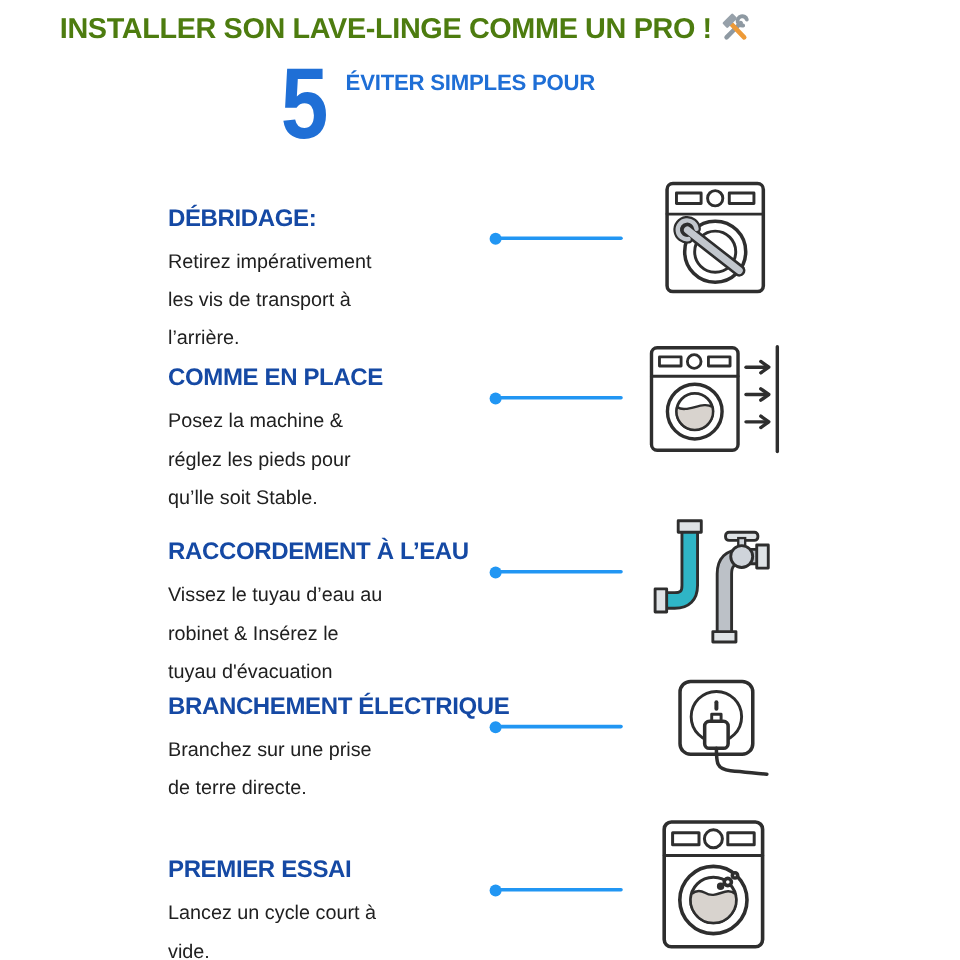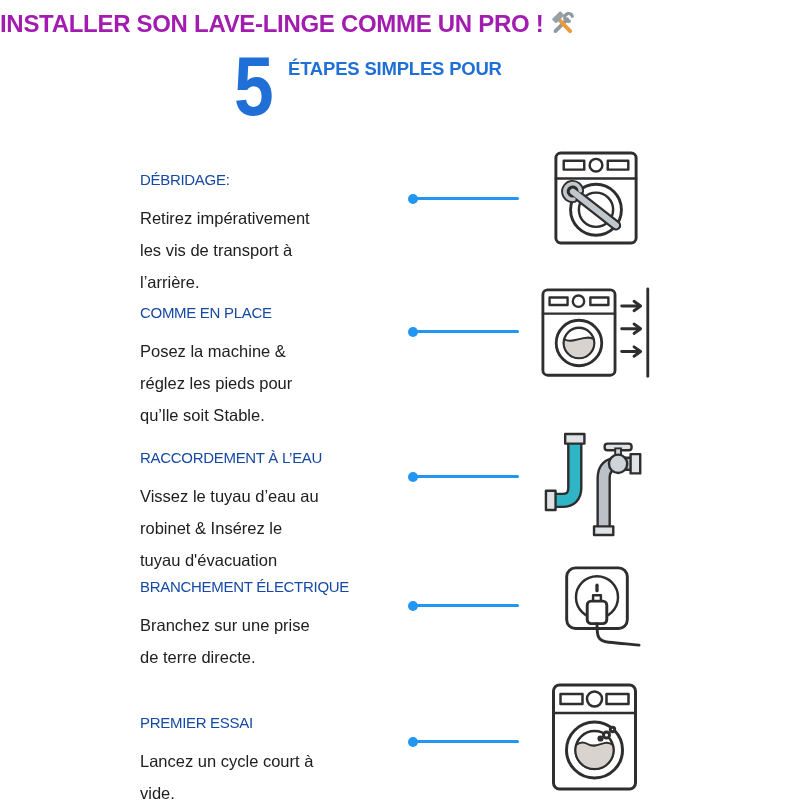--- a/index.html
+++ b/index.html
@@ -4,37 +4,37 @@
 <style>
   html,body{margin:0;padding:0;background:#fff;}
   .canvas{
     position:relative;width:800px;height:800px;background:#fff;overflow:hidden;
     font-family:"Liberation Sans",sans-serif;
     --heading-blue:#1549A4;--accent-blue:#1F6FD6;--connector-blue:#2196F3;
     --body-text:#202020;--icon-stroke:#2E2E2E;--pipe-cyan:#2FB5C6;
     --metal-gray:#C2C7CD;--water-gray:#D8D3CE;--hammer-orange:#ED9A38;--steel-gray:#97A1AA;
   }
   .title{
-    position:absolute;top:10px;left:0;width:676px;text-align:left;
-    font-size:24px;font-weight:bold;color:#a21caf;letter-spacing:-0.3px;white-space:nowrap;
+    position:absolute;top:10px;left:0;width:676px;text-align:center;
+    font-size:24px;font-weight:bold;color:#4d7c0f;letter-spacing:-0.3px;white-space:nowrap;
   }
   .title .tsvg{vertical-align:-4px;margin-left:7px;}
   .big-number{
     position:absolute;left:234px;top:44px;font-size:84px;font-weight:bold;
     color:var(--accent-blue);line-height:1;transform:scaleX(.85);transform-origin:left top;
   }
   .subtitle{
     position:absolute;left:288px;color:var(--accent-blue);font-weight:bold;
     font-size:18.5px;letter-spacing:-0.2px;white-space:nowrap;
   }
   .sub1{top:58px}.sub2{top:83px}
   .step{position:absolute;left:0;width:800px;height:0;overflow:visible;}
   .s1{top:171px}.s2{top:304px}.s3{top:449px}.s4{top:578px}.s5{top:714px}
   .step .heading{
-    position:absolute;left:140px;top:0;margin:0;font-size:15px;font-weight:normal;
+    position:absolute;left:140px;top:0;margin:0;font-size:20px;font-weight:bold;
     color:var(--heading-blue);letter-spacing:-0.3px;white-space:nowrap;
   }
   .step .body{
     position:absolute;left:140px;top:31px;margin:0;font-size:16.5px;line-height:32px;
     color:var(--body-text);white-space:pre-line;width:270px;
   }
   .step .connector{
     position:absolute;left:411px;top:26px;width:108px;height:3px;
     background:var(--connector-blue);border-radius:2px;
   }
@@ -61,21 +61,21 @@
 <div class="canvas" style="--heading-blue: #1549A4; --accent-blue: #1F6FD6; --connector-blue: #2196F3; --body-text: #202020; --icon-stroke: #2E2E2E; --pipe-cyan: #2FB5C6; --metal-gray: #C2C7CD; --water-gray: #D8D3CE; --hammer-orange: #ED9A38; --steel-gray: #97A1AA;">
 
   <div class="title"><span>INSTALLER SON LAVE-LINGE COMME UN PRO !</span><svg class="tsvg" width="26" height="26" viewBox="0 0 24 24">
       <line x1="5" y1="19.5" x2="16" y2="8.5" stroke="#8E99A2" stroke-width="3.4" stroke-linecap="round"></line>
       <path d="M 20.6 5.8 A 3.6 3.6 0 1 0 17.8 10.4" fill="none" stroke="#8E99A2" stroke-width="3" stroke-linecap="round"></path>
       <line x1="18.6" y1="19.5" x2="9" y2="9.5" stroke="#ED9A38" stroke-width="3.6" stroke-linecap="round"></line>
       <rect x="2" y="3.9" width="11" height="5.6" rx="1" transform="rotate(-45 7.5 6.7)" fill="#97A1AA"></rect>
     </svg></div>
 
   <div class="big-number">5</div>
-  <div class="subtitle sub1">ÉTAPES SIMPLES POUR</div>
+  <div class="subtitle sub1">ÉVITER SIMPLES POUR</div>
 
   <div class="step s1">
     <h2 class="heading">DÉBRIDAGE:</h2>
     <div class="connector">
         <span class="dot"></span>
       </div>
     <p class="body">Retirez impérativement
 les vis de transport à
 l’arrière.</p>
     <svg class="icon" width="90" height="100" viewBox="0 0 92 100">

